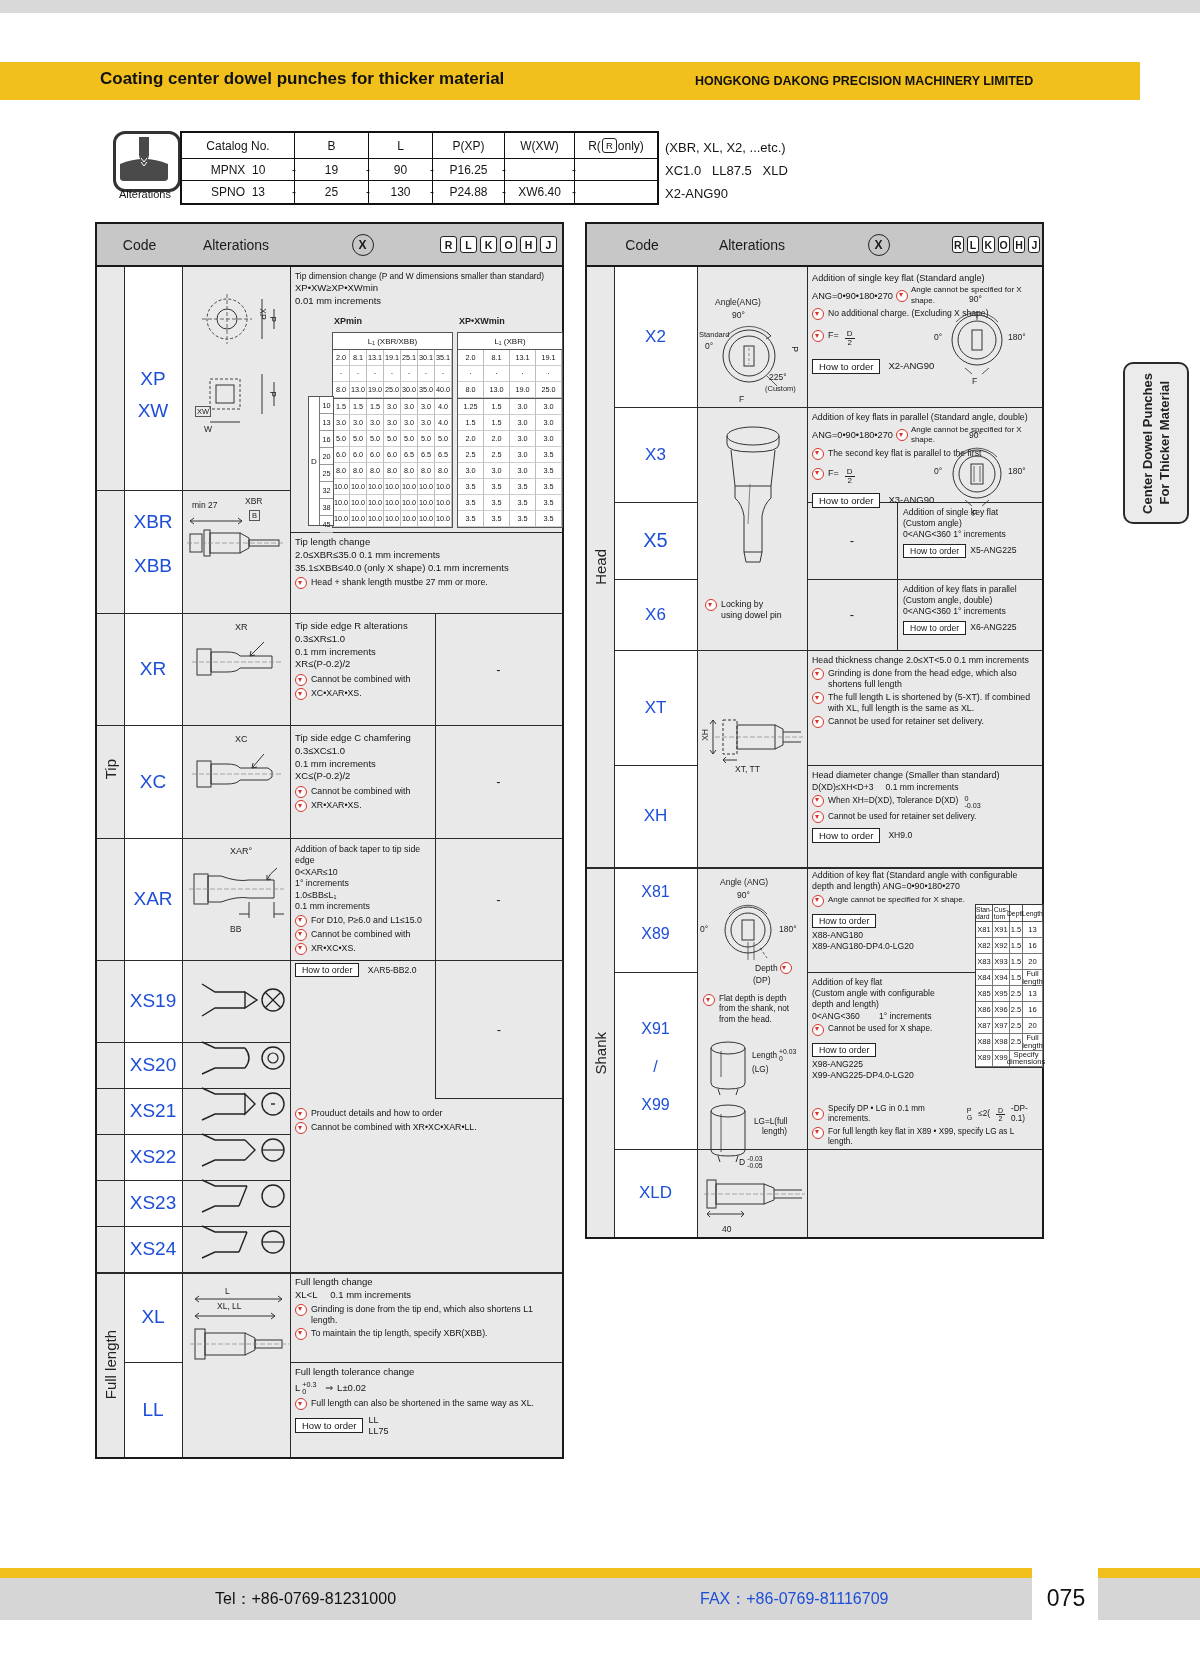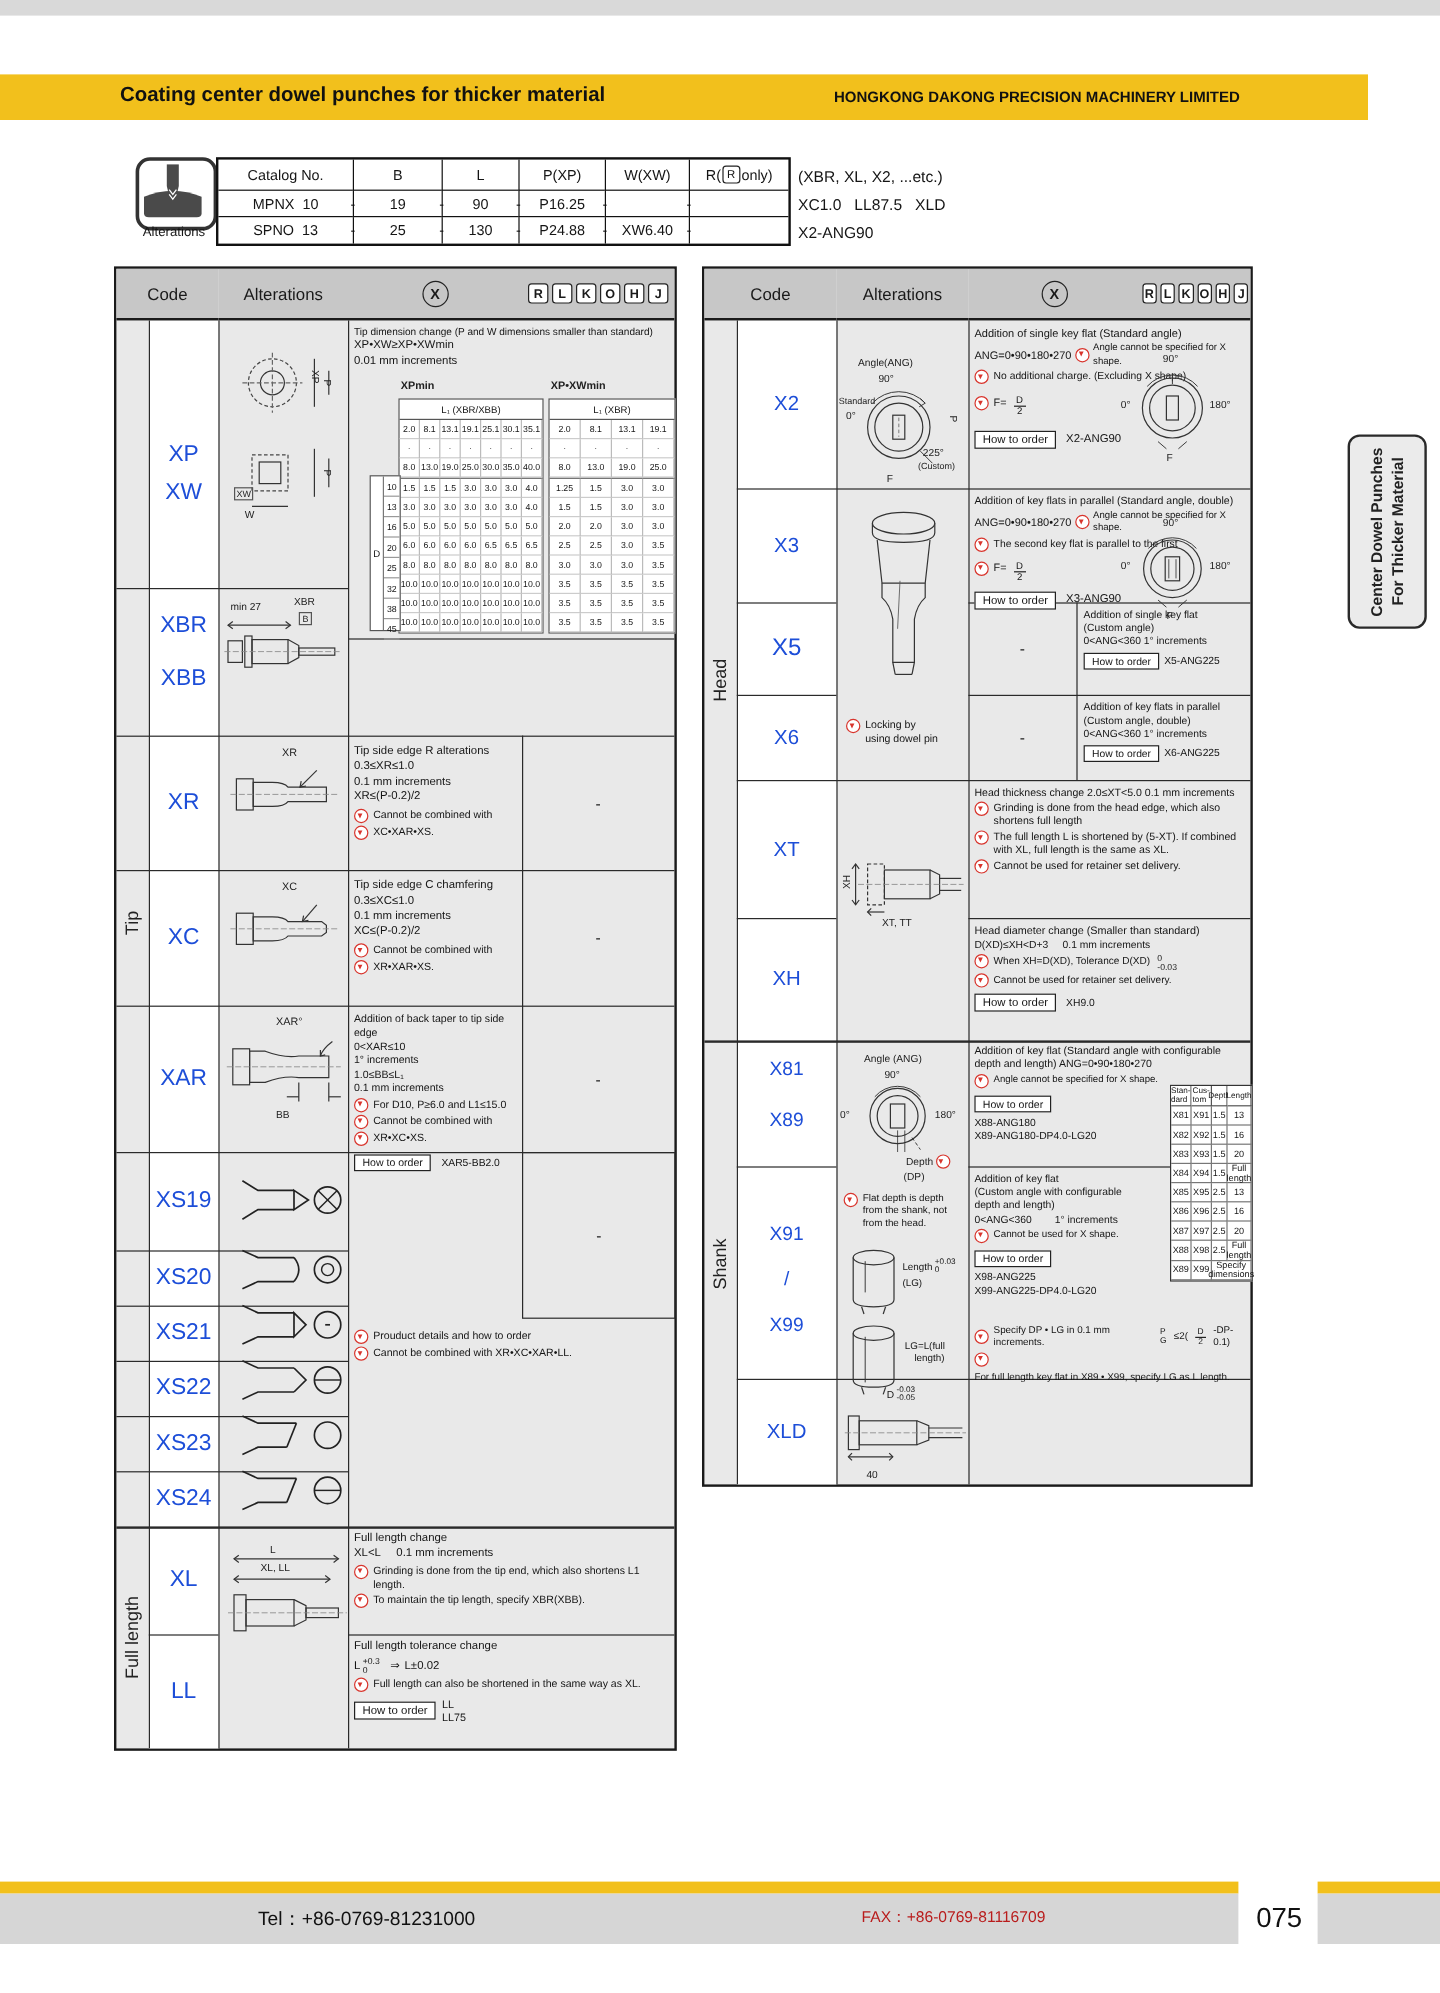--- a/index.html
+++ b/index.html
@@ -375,20 +375,33 @@
       <line x1="3" y1="5" x2="55" y2="5" stroke="#333"></line>
         <polyline points="7,2 3,5 7,8" fill="none" stroke="#333"></polyline>
         <polyline points="51,2 55,5 51,8" fill="none" stroke="#333"></polyline>
       <rect x="3" y="18" width="12" height="18" fill="none" stroke="#333"></rect>
       <rect x="17" y="14" width="6" height="26" fill="none" stroke="#333"></rect>
       <rect x="23" y="17" width="30" height="20" fill="none" stroke="#333"></rect>
       <polyline points="53,17 62,22 62,32 53,37" fill="none" stroke="#333"></polyline>
       <rect x="62" y="24" width="30" height="6" fill="none" stroke="#333"></rect>
       <line x1="0" y1="27" x2="98" y2="27" stroke="#888" stroke-dasharray="5,2" stroke-width="0.7"></line>
     </svg>
+    <div class="abs" style="left:198px;top:312px;width:262px;">
+      <div class="ct">
+          <div class="ln">Tip length change</div>
+          <div class="ln">2.0≤XBR≤35.0      0.1 mm increments</div>
+          <div class="ln">35.1≤XBB≤40.0 (only X shape)    0.1 mm increments</div>
+        </div>
+      <div style="margin-top:3px;">
+          <div class="note">
+            <span class="wi"></span>
+            <span>Head + shank length mustbe 27 mm or more.</span>
+          </div>
+        </div>
+    </div>
 
     <span class="dlbl" style="left:138px;top:398px;font-size:9px;">XR</span>
     <svg style="left:95px;top:410px;" width="95" height="55">
       <rect x="5" y="15" width="14" height="26" fill="none" stroke="#333"></rect>
       <path d="M19,18 L35,18 Q45,18 48,22 L80,22 L80,34 L48,34 Q45,38 35,38 L19,38 Z" fill="none" stroke="#333"></path>
       <line x1="0" y1="28" x2="90" y2="28" stroke="#888" stroke-dasharray="5,2" stroke-width="0.7"></line>
       <line x1="72" y1="8" x2="58" y2="22" stroke="#333"></line>
         <polyline points="59,17 58,22 63,21" fill="none" stroke="#333"></polyline>
     </svg>
     <div class="abs" style="left:198px;top:396px;width:138px;">
@@ -970,21 +983,21 @@
             <span>P</span>
             <span>G</span>
           </span>
         <span>≤2(</span>
         <span class="fr" style="font-size:7px;">
             <span class="a">D</span>
             <span>2</span>
           </span>
         <span>-DP-0.1)</span>
         </div>
-      <div class="note" style="font-size:8.2px;flex-direction:column;">
+      <div class="note" style="font-size:8.2px;">
           <span class="wi"></span>
           <span>For full length key flat in X89 • X99, specify LG as L length.</span>
         </div>
     </div>
 
     <div class="abs" style="left:152px;top:932px;font-size:8.5px;">
       <span>D</span><span class="tol" style="font-size:6.8px;">
           <span>-0.03</span>
           <span>-0.05</span>
         </span>
@@ -1006,16 +1019,16 @@
   <div class="abs" style="left:1123px;top:362px;width:62px;height:158px;border:2.5px solid #2a2a2a;border-radius:10px;background:#ebebeb;display:flex;align-items:center;justify-content:center;gap:2px;">
     <span class="vtext">Center Dowel Punches</span>
     <span class="vtext">For Thicker Material</span>
   </div>
 
   <div class="abs" style="left:0;top:1568px;width:1032px;height:10px;background:#f2c01c;"></div>
   <div class="abs" style="left:1098px;top:1568px;width:102px;height:10px;background:#f2c01c;"></div>
   <div class="abs" style="left:0;top:1578px;width:1032px;height:42px;background:#d6d6d6;"></div>
   <div class="abs" style="left:1098px;top:1578px;width:102px;height:42px;background:#d6d6d6;"></div>
   <div class="abs" style="left:215px;top:1589px;font-size:16px;color:#111;">Tel：+86-0769-81231000</div>
-  <div class="abs" style="left:718px;top:1589px;font-size:13px;color:#b91c1c;">FAX：+86-0769-81116709</div>
+  <div class="abs" style="left:700px;top:1589px;font-size:16px;color:#1d4ed8;">FAX：+86-0769-81116709</div>
   <div class="abs" style="left:1036px;top:1585px;width:60px;text-align:center;font-size:23px;color:#111;">075</div>
 
 </div>
 
 </body></html>

